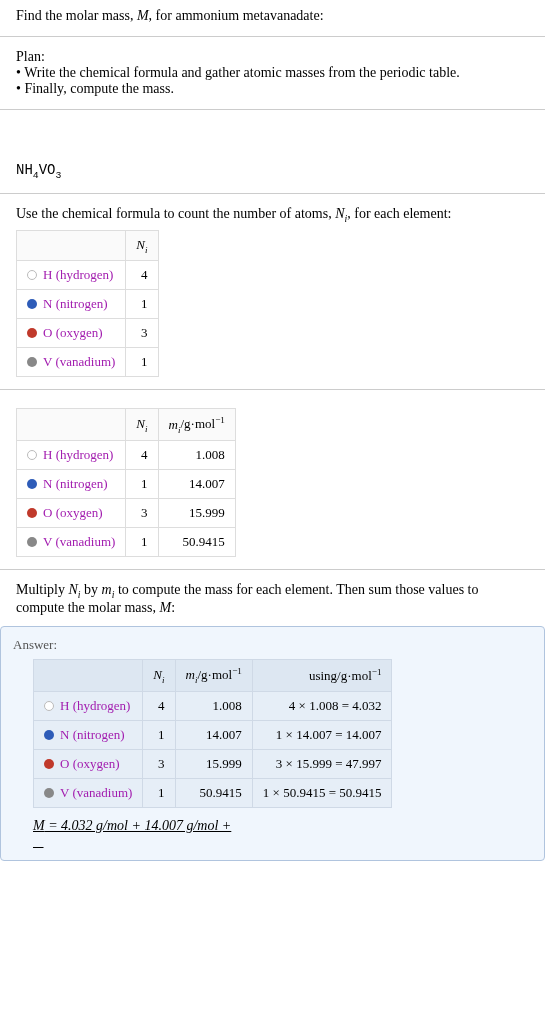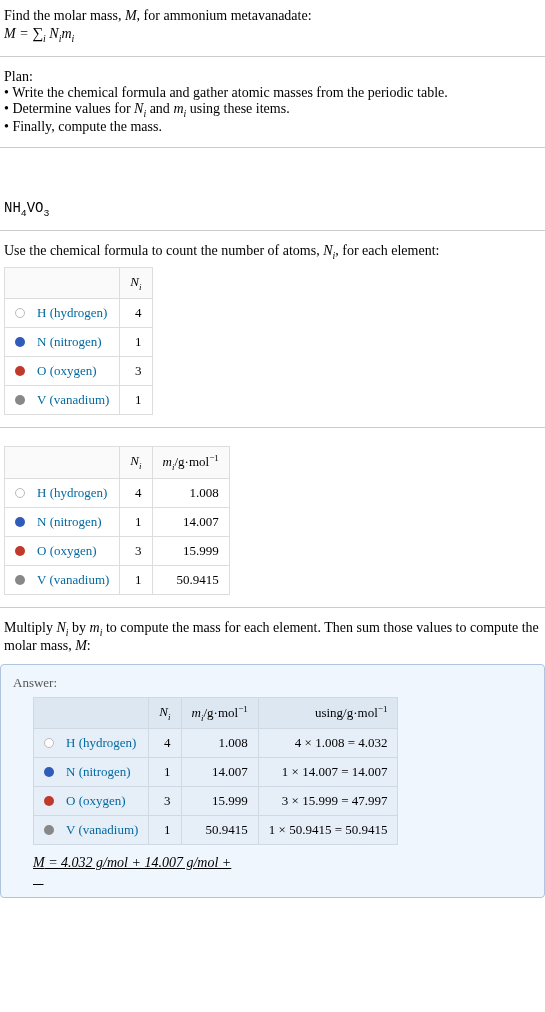--- a/index.html
+++ b/index.html
@@ -5,21 +5,21 @@
 * { margin: 0; padding: 0; box-sizing: border-box; }
 body {
   font-family: Georgia, 'Times New Roman', serif;
   font-size: 14px;
   color: #000;
   background: #fff;
   width: 545px;
   padding: 4px 0;
 }
 .section {
-  padding: 4px 4px;
+  padding: 4px 16px;
 }
 hr {
   border: none;
   border-top: 1px solid #ccc;
   margin: 8px 0;
 }
 .formula {
   font-style: italic;
   font-family: Georgia, serif;
 }
@@ -32,24 +32,24 @@
 }
 td, th {
   border: 1px solid #ddd;
   padding: 6px 10px;
   text-align: left;
   font-weight: normal;
   font-size: 13px;
 }
 th { background: #fafafa; }
 .element-cell {
-  color: #0369a1;
+  color: #a21caf;
   display: flex;
   align-items: center;
-  gap: 12px;
+  gap: 6px;
   font-family: Liberation Serif, serif;
 }
 .dot {
   width: 10px;
   height: 10px;
   border-radius: 50%;
   display: inline-block;
   flex-shrink: 0;
 }
 .dot-h { background: #fff; border: 1px solid #bbb; }
@@ -73,34 +73,27 @@
 .final-eq { margin-top: 10px; font-style: italic; padding-left: 20px; text-decoration: underline; }
 .chem { font-family: Liberation Mono, monospace; margin-top: 40px; }
 </style>
 </head>
 <body>
 
 <div class="section">
   <div>
     <span>Find the molar mass, </span><span class="formula">M</span><span>, for ammonium metavanadate:</span>
   </div>
-  <div class="formula">
-    <span>M</span><span> = </span><span class="sum-sym">∑</span><span class="sub">i</span>
-    <span>N</span><span class="sub">i</span><span>m</span><span class="sub">i</span>
-  </div>
 </div>
 
 <hr>
 
 <div class="section">
   <div>Plan:</div>
   <div>• Write the chemical formula and gather atomic masses from the periodic table.</div>
-  <div>
-    <span>• Determine values for </span><span class="formula"><span>N</span><span class="sub">i</span></span><span> and </span><span class="formula"><span>m</span><span class="sub">i</span></span><span> using these items.</span>
-  </div>
   <div>• Finally, compute the mass.</div>
 </div>
 
 <hr>
 
 <div class="section">
   <div class="chem">
     <span>NH</span><span class="sub">4</span><span>VO</span><span class="sub">3</span>
   </div>
 </div>

